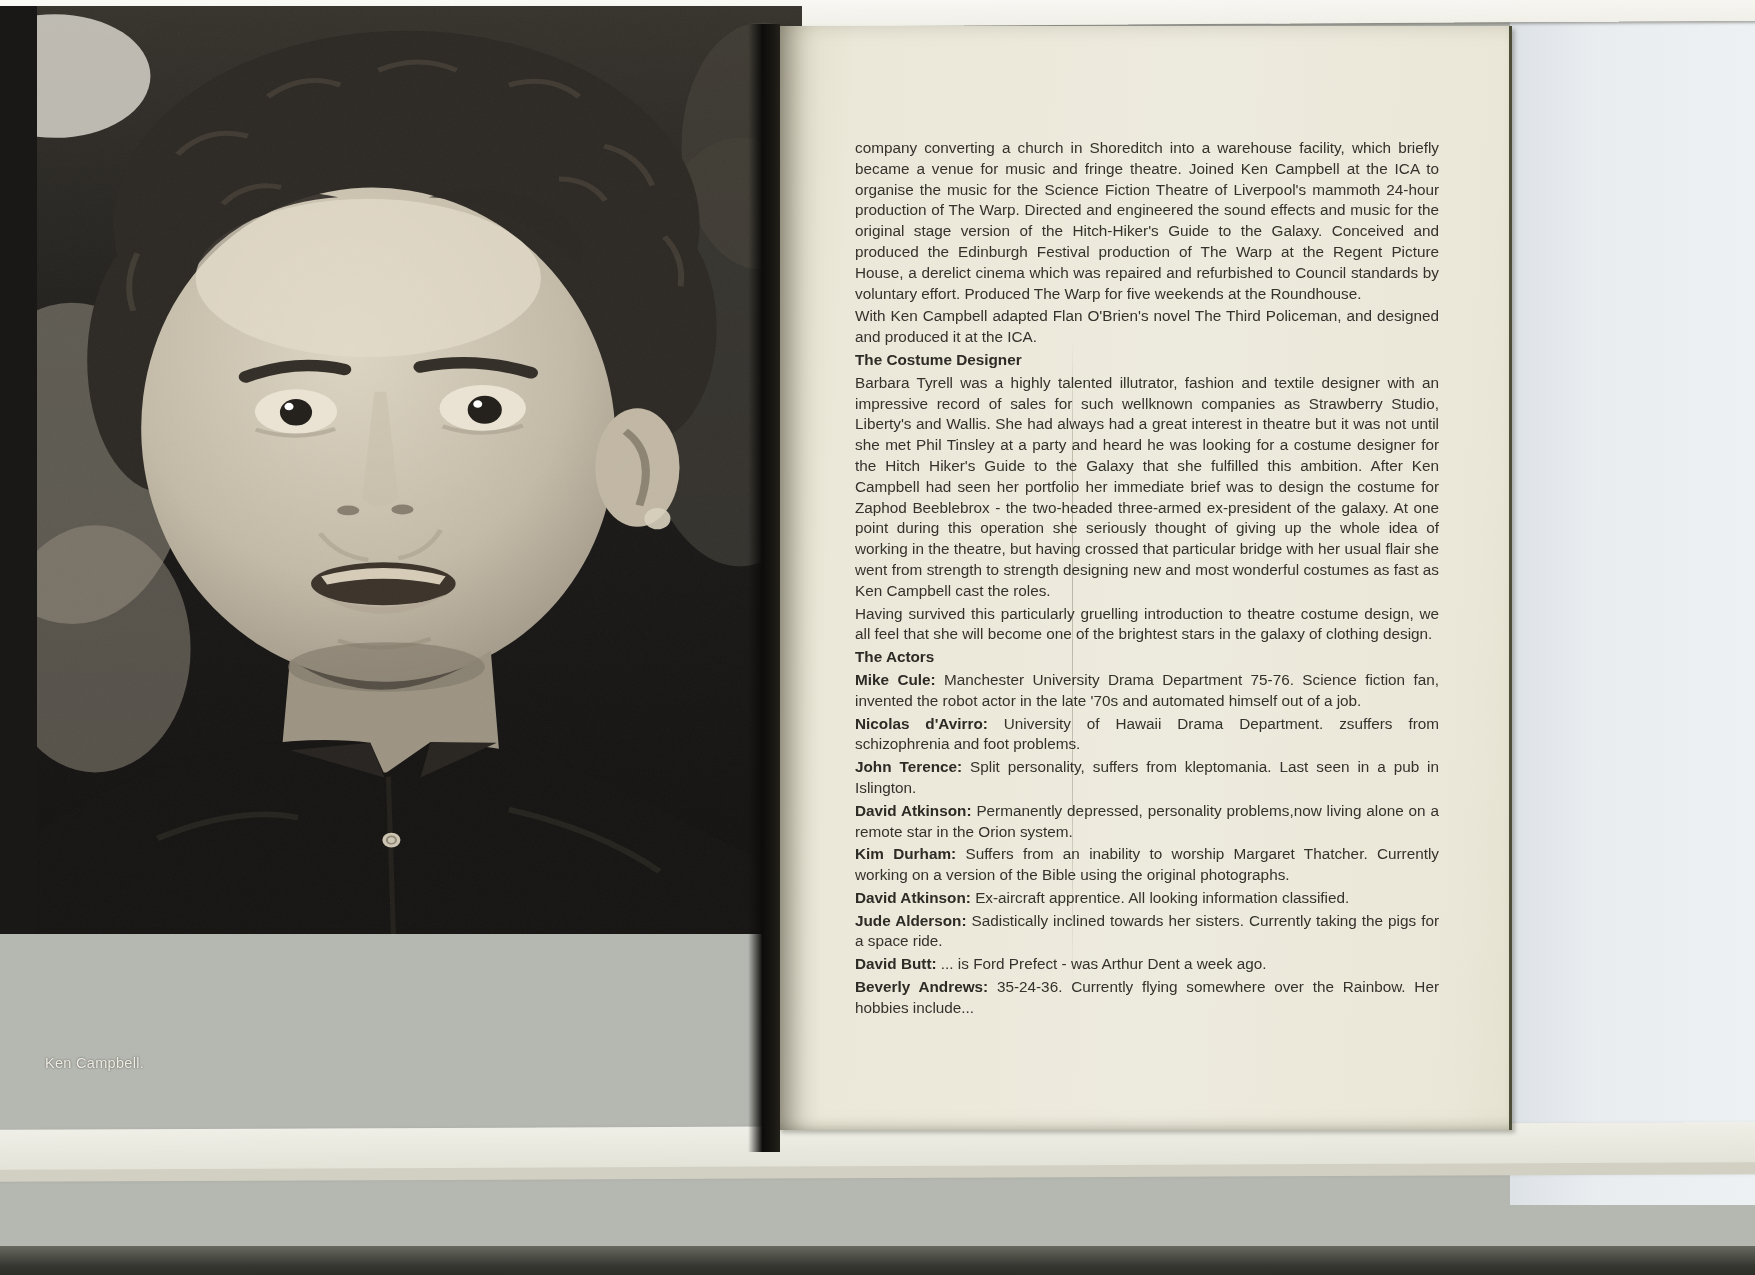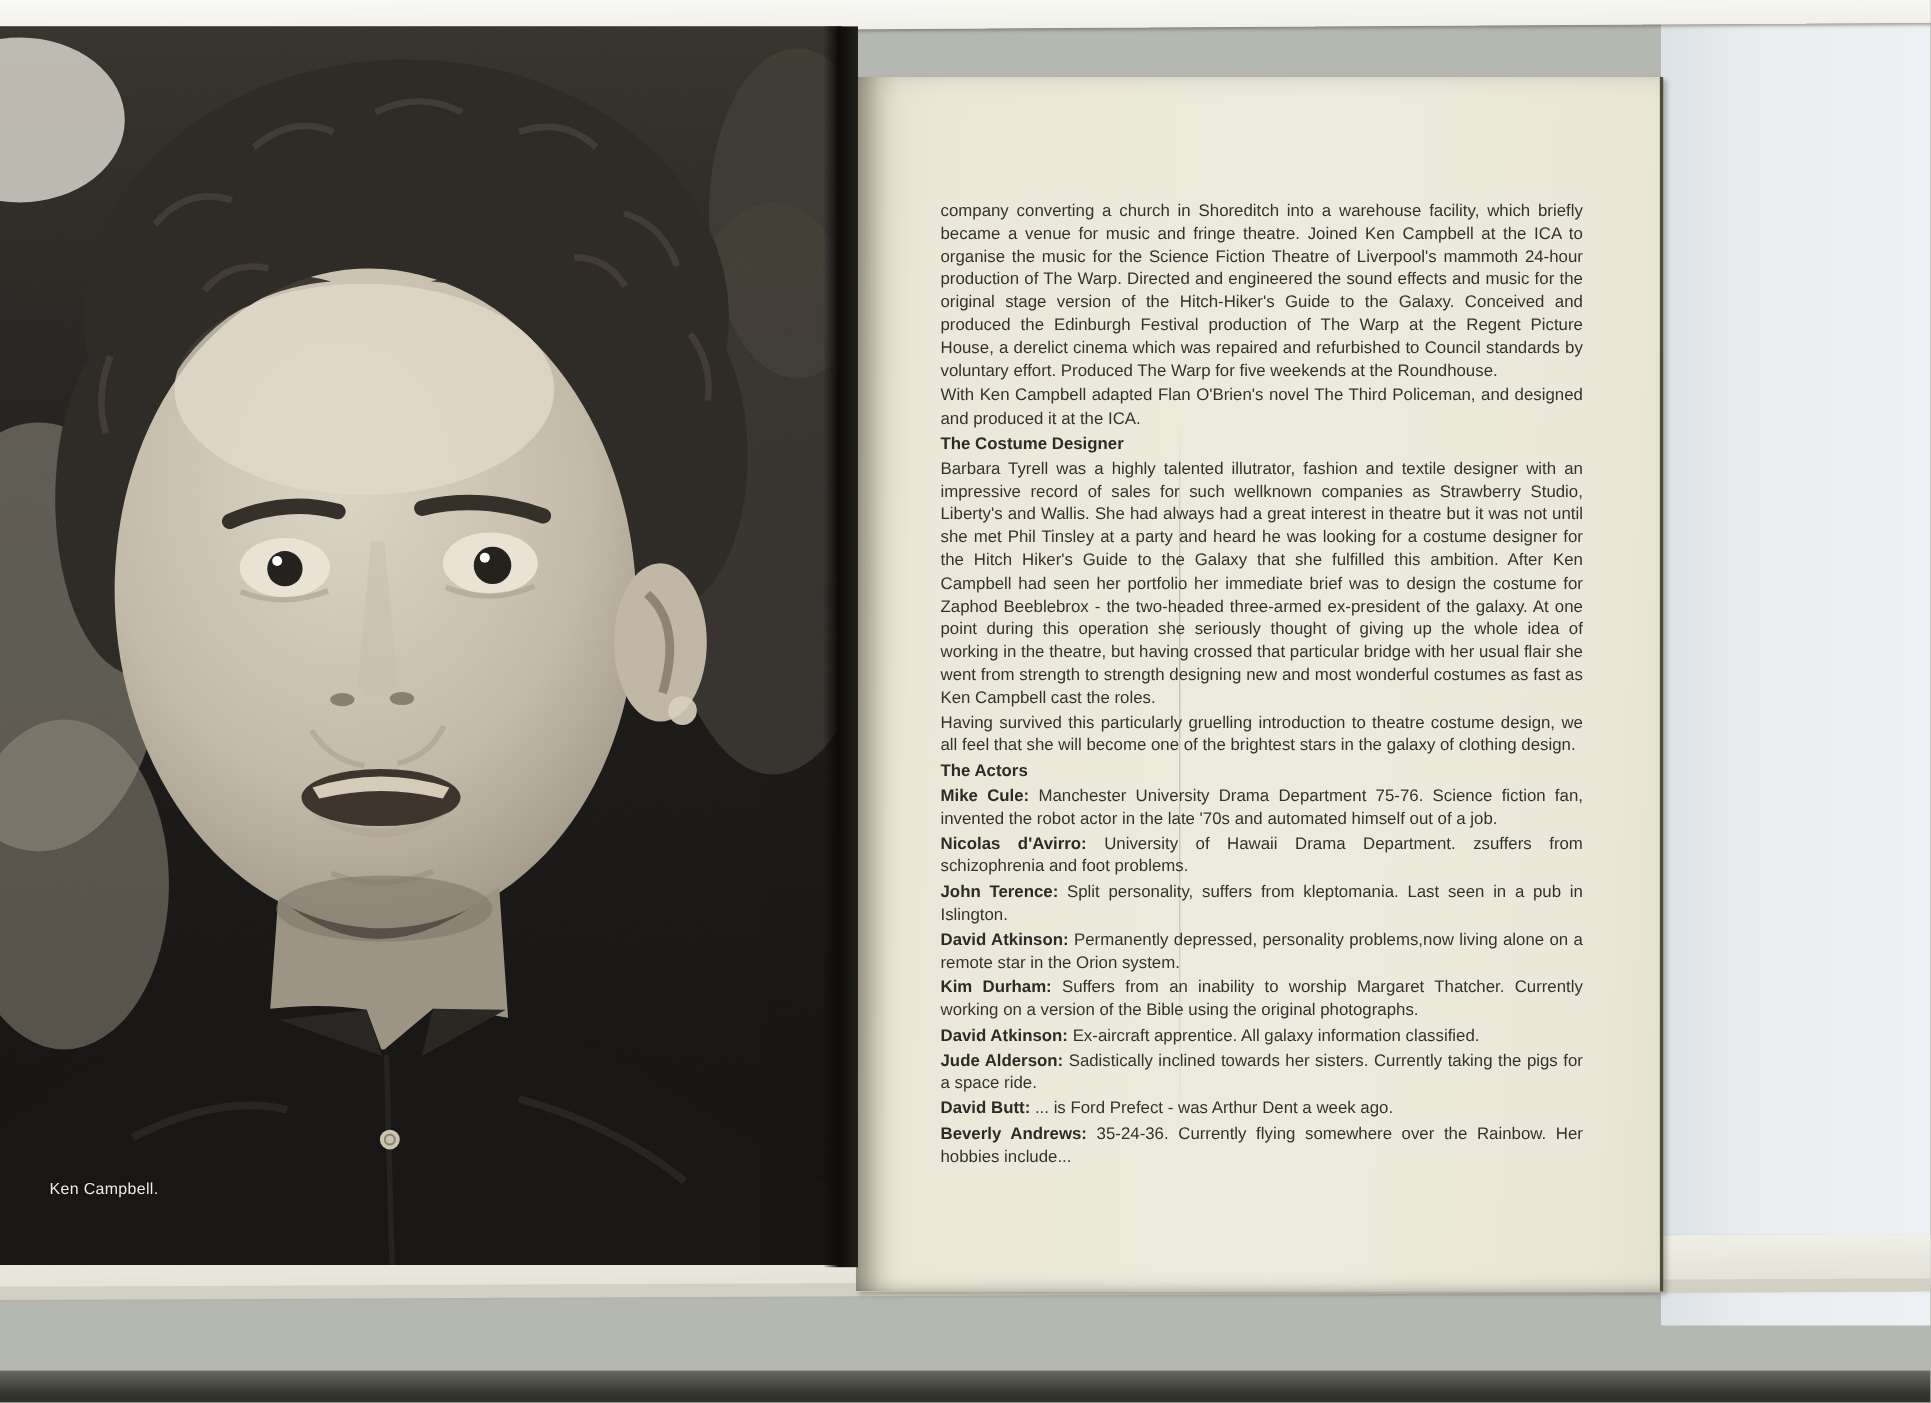--- a/index.html
+++ b/index.html
@@ -37,22 +37,22 @@
     z-index:1;
   }
   .bottom-band {
     position:absolute; left:0; top:1246px; width:1755px; height:29px;
     background:linear-gradient(#686a61,#34362f 70%,#2c2e28);
     z-index:2;
   }
 
   
   .photo-page {
-    position:absolute; left:0; top:24px; width:765px; height:1126px;
-    background:#191817; z-index:3;
+    position:absolute; left:0; top:6px; width:765px; height:928px;
+    background:#191817; z-index:3;padding-left:37px;
   }
   .photo-page svg { display:block; width:100%; height:100%; }
   .photo-caption {
     position:absolute; left:45px; top:1049px;
     color:#efece1; font-size:14.5px; letter-spacing:.3px;
     z-index:5; text-shadow:0 0 2px rgba(0,0,0,.6);
   }
   .gutter {
     position:absolute; left:748px; top:24px; width:32px; height:1128px;
     background:linear-gradient(90deg, rgba(12,11,10,0) 0%, #0d0c0b 45%, #191813 80%, #23211a 100%);
@@ -61,21 +61,20 @@
 
   
   .right-page {
     position:absolute; left:778px; top:26px; width:731px; height:1104px;
     background:linear-gradient(93deg,#e2deca 0%, #ebe8d9 10%, #edebdd 55%, #eae7d8 92%, #e5e2d2 100%);
     border-right:3px solid #4d4e38;
     box-shadow:inset 26px 0 30px -16px rgba(45,40,26,.6),
                inset 0 -8px 12px -8px rgba(90,85,60,.35),
                3px 3px 4px rgba(80,80,70,.35);
     z-index:3;
-    margin-top:44px;
   }
   .page-crease {
     position:absolute; left:294px; top:315px; width:1px; height:650px;
     background:linear-gradient(rgba(120,115,95,0), rgba(120,115,95,.45) 20%, rgba(120,115,95,.35) 70%, rgba(120,115,95,0));
     z-index:4;
   }
   .text-column {
     position:absolute; left:77px; top:0; width:584px;
     padding-top:112px;
     font-size:15.3px; line-height:20.8px;
@@ -207,19 +206,19 @@
     <p class="para">Barbara Tyrell was a highly talented illutrator, fashion and textile designer with an impressive record of sales for such wellknown companies as Strawberry Studio, Liberty's and Wallis. She had always had a great interest in theatre but it was not until she met Phil Tinsley at a party and heard he was looking for a costume designer for the Hitch Hiker's Guide to the Galaxy that she fulfilled this ambition. After Ken Campbell had seen her portfolio her immediate brief was to design the costume for Zaphod Beeblebrox - the two-headed three-armed ex-president of the galaxy. At one point during this operation she seriously thought of giving up the whole idea of working in the theatre, but having crossed that particular bridge with her usual flair she went from strength to strength designing new and most wonderful costumes as fast as Ken Campbell cast the roles.</p>
     <p class="para">Having survived this particularly gruelling introduction to theatre costume design, we all feel that she will become one of the brightest stars in the galaxy of clothing design.</p>
 
     <p class="section-heading heading-actors">The Actors</p>
 
     <p class="actor"><span class="actor-name">Mike Cule:</span> <span>Manchester University Drama Department 75-76. Science fiction fan, invented the robot actor in the late '70s and automated himself out of a job.</span></p>
     <p class="actor"><span class="actor-name">Nicolas d'Avirro:</span> <span>University of Hawaii Drama Department. zsuffers from schizophrenia and foot problems.</span></p>
     <p class="actor"><span class="actor-name">John Terence:</span> <span>Split personality, suffers from kleptomania. Last seen in a pub in Islington.</span></p>
     <p class="actor"><span class="actor-name">David Atkinson:</span> <span>Permanently depressed, personality problems,now living alone on a remote star in the Orion system.</span></p>
     <p class="actor"><span class="actor-name">Kim Durham:</span> <span>Suffers from an inability to worship Margaret Thatcher. Currently working on a version of the Bible using the original photographs.</span></p>
-    <p class="actor"><span class="actor-name">David Atkinson:</span> <span>Ex-aircraft apprentice. All galaxy information classified.</span></p>
+    <p class="actor"><span class="actor-name">David Atkinson:</span> <span>Ex-aircraft apprentice. All looking information classified.</span></p>
     <p class="actor"><span class="actor-name">Jude Alderson:</span> <span>Sadistically inclined towards her sisters. Currently taking the pigs for a space ride.</span></p>
     <p class="actor"><span class="actor-name">David Butt:</span> <span>... is Ford Prefect - was Arthur Dent a week ago.</span></p>
     <p class="actor"><span class="actor-name">Beverly Andrews:</span> <span>35-24-36. Currently flying somewhere over the Rainbow. Her hobbies include...</span></p>
 
   </div>
 </div>
 
 </body></html>

